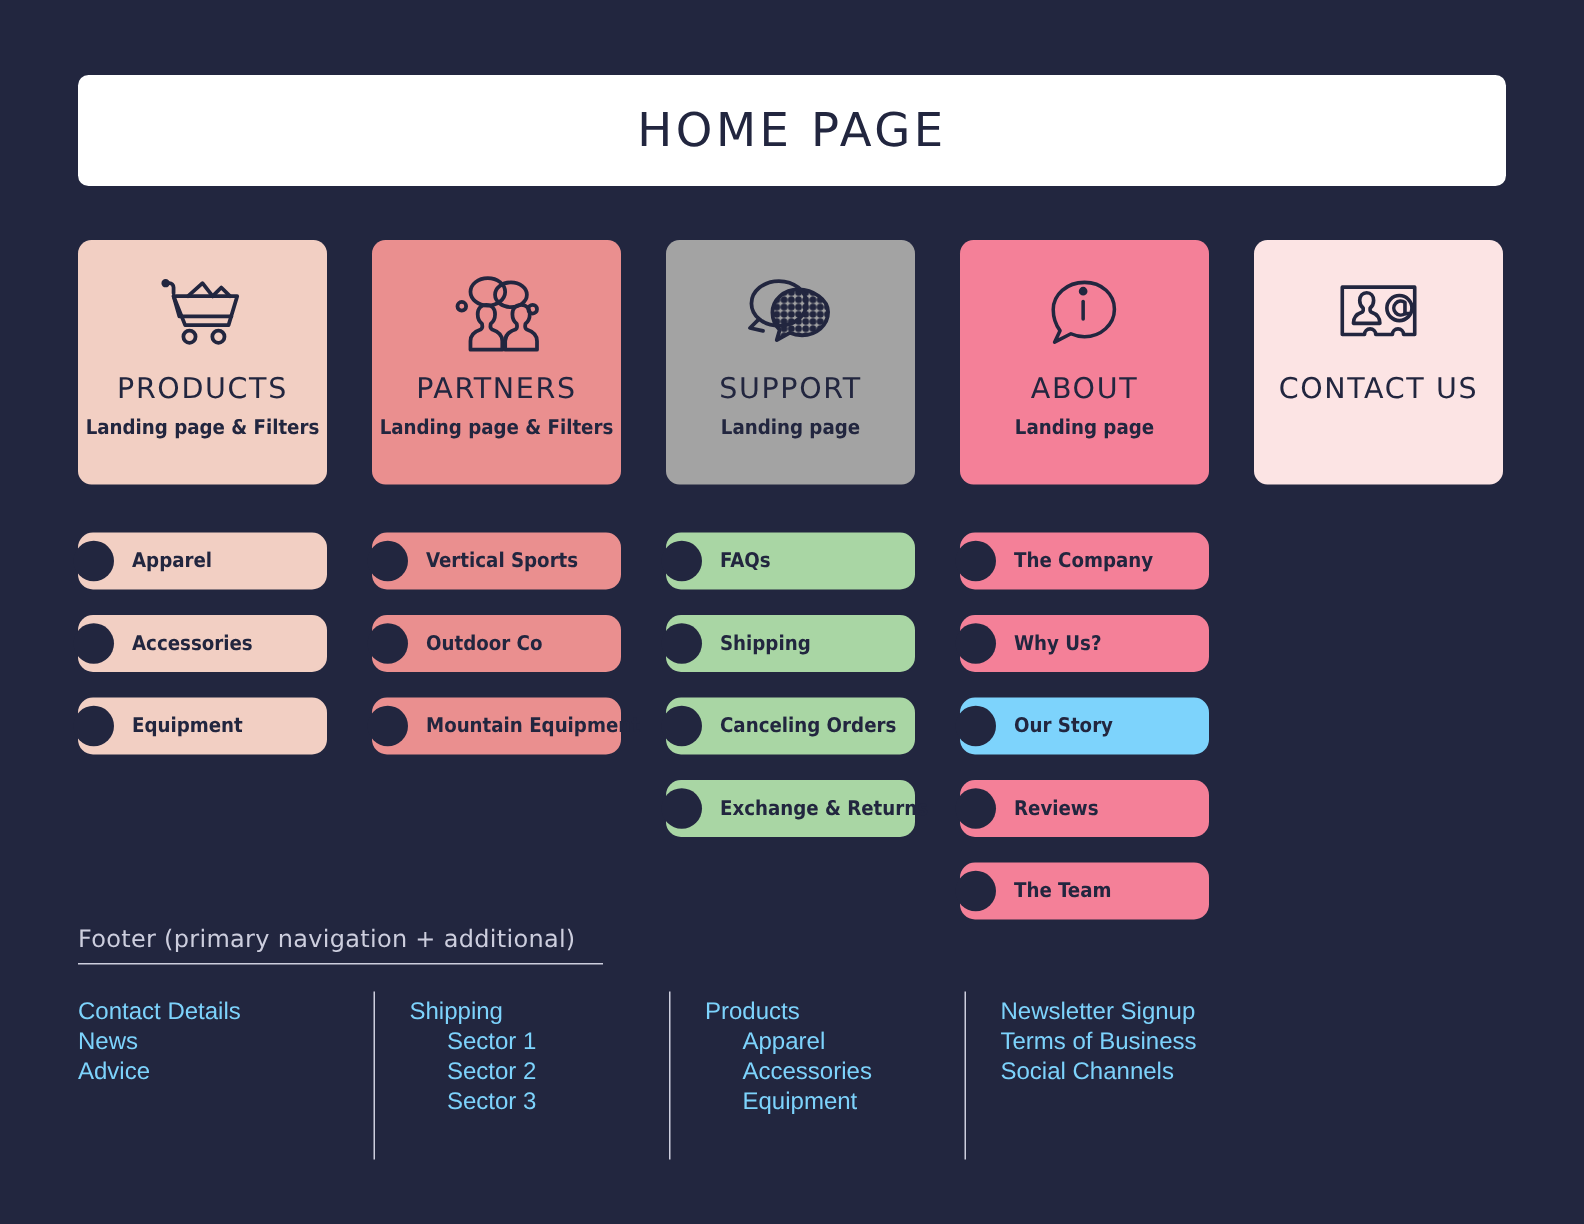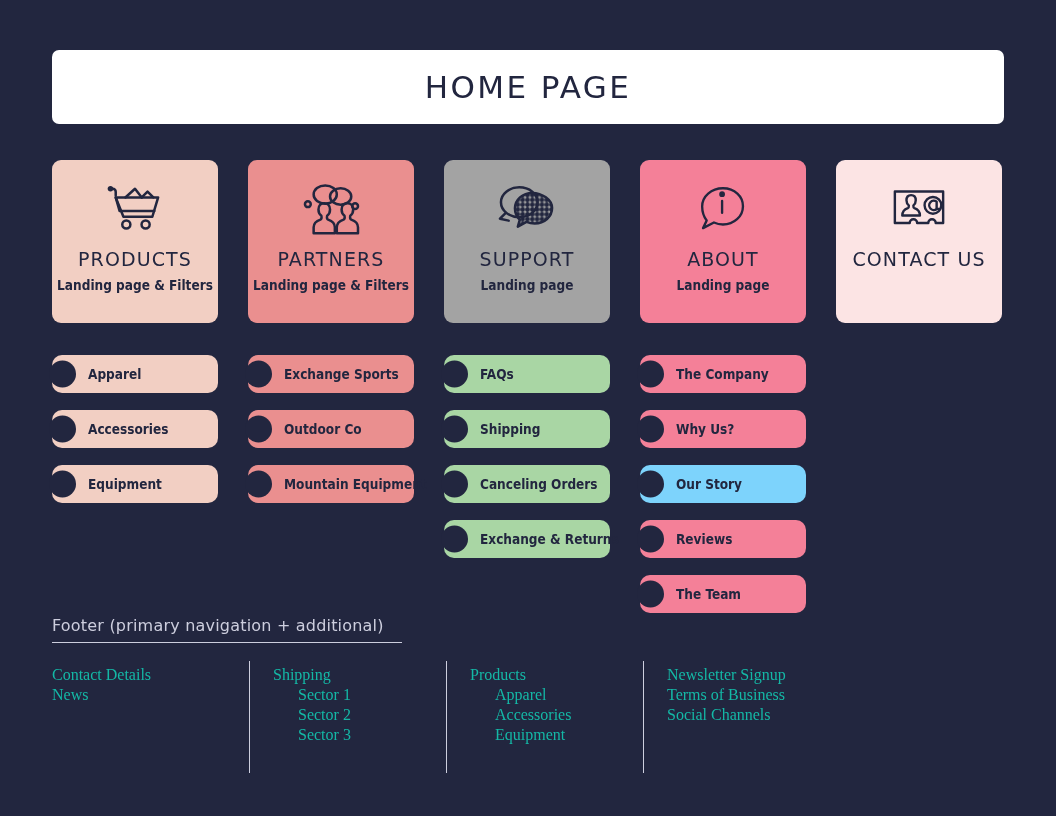--- a/index.html
+++ b/index.html
@@ -165,23 +165,23 @@
   .footer-col.c3 { width: 240px; padding-left: 24px; }
   .footer-col .divider {
     position: absolute;
     left: 0;
     top: -4px;
     width: 1px;
     height: 112px;
     background: #cdcede;
   }
   .footer-link {
-    font-family: Liberation Serif, serif;
+    font-family: Liberation Sans, sans-serif;
     font-size: 16px;
-    color: #14b8a6;
+    color: #7dd3fc;
     line-height: 20px;
     white-space: nowrap;
   }
   .footer-link.indent { padding-left: 25px; }
 
   svg { display: block; }
 </style>
 </head>
 <body>
 
@@ -274,21 +274,21 @@
           <span class="pill-label">Accessories</span>
         </div>
         <div class="pill wide" style="background: rgb(242, 207, 195);">
           <span class="bullet"></span>
           <span class="pill-label">Equipment</span>
         </div>
       </div>
       <div class="column">
         <div class="pill wide" style="background: rgb(234, 143, 143);">
           <span class="bullet"></span>
-          <span class="pill-label">Exchange Sports</span>
+          <span class="pill-label">Vertical Sports</span>
         </div>
         <div class="pill wide" style="background: rgb(234, 143, 143);">
           <span class="bullet"></span>
           <span class="pill-label">Outdoor Co</span>
         </div>
         <div class="pill wide" style="background: rgb(234, 143, 143);">
           <span class="bullet"></span>
           <span class="pill-label">Mountain Equipment</span>
         </div>
       </div>
@@ -335,20 +335,21 @@
       <div class="column"></div>
     </div>
 
   <div class="footer">
     <div class="footer-heading">Footer (primary navigation + additional)</div>
     <div class="footer-rule"></div>
     <div class="footer-cols" id="footer-root">
         <div class="footer-col c0">
           <div class="footer-link">Contact Details</div>
           <div class="footer-link">News</div>
+          <div class="footer-link">Advice</div>
         </div>
         <div class="footer-col c1">
           <div class="divider"></div>
           <div class="footer-link">Shipping</div>
           <div class="footer-link indent">Sector 1</div>
           <div class="footer-link indent">Sector 2</div>
           <div class="footer-link indent">Sector 3</div>
         </div>
         <div class="footer-col c2">
           <div class="divider"></div>

